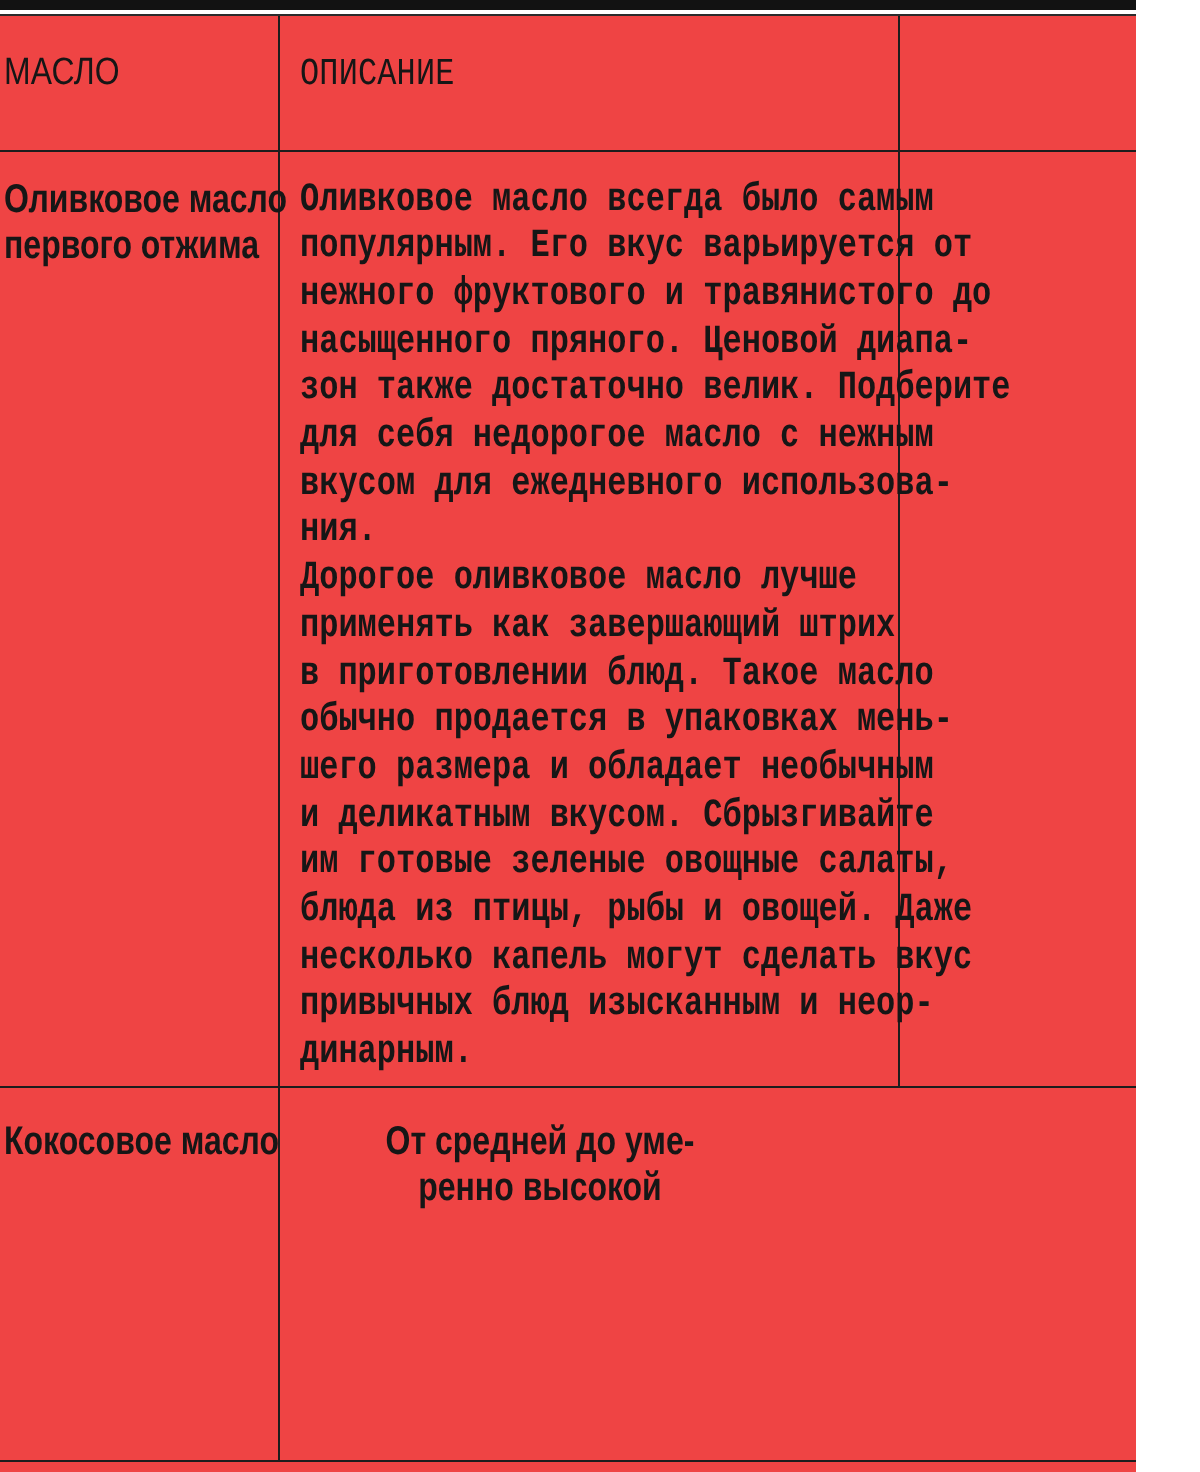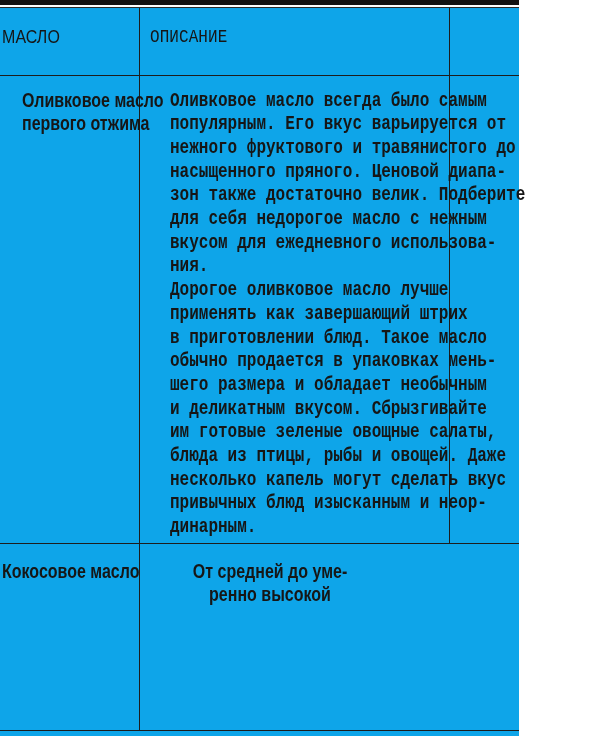--- a/index.html
+++ b/index.html
@@ -3,21 +3,21 @@
 <meta charset="utf-8">
 <style>
   * { margin: 0; padding: 0; box-sizing: border-box; }
   html, body {
     width: 600px; height: 736px;
     background: #ffffff;
     font-family: "Liberation Sans", sans-serif;
     color: #161616;
     overflow: hidden;
   }
-  .page { width: 519px; height: 736px; background: #0ea5e9; }
+  .page { width: 568px; height: 736px; background: #ef4444; }
 
   
   .rule-thick { height: 4.5px; background: #121212; }
   .rule-gap   { height: 2px; background: #ffffff; }
 
   .oil-table {
     border-top: 1.4px solid #2b2b2b;
     border-bottom: 1.6px solid #1d1d1d;
   }
   .trow { display: grid; grid-template-columns: 140px 310px 150px; }
@@ -34,21 +34,21 @@
     font-weight: normal;
     line-height: 26px;
     white-space: pre;
     letter-spacing: 0.1px;
     transform: scaleX(0.84);
     transform-origin: 0 50%;
   }
 
   
   .row-1 { height: 468px; border-bottom: 1.6px solid #1d1d1d; }
-  .row-1 .cell { padding-top: 13px; margin-left: 20px; }
+  .row-1 .cell { padding-top: 13px; }
   .row-2 { height: 186px; }
   .row-2 .cell { padding-top: 16px; text-align: center; }
   .btext {
     font-size: 20px;
     font-weight: bold;
     line-height: 23.7px;
     white-space: pre;
     transform: scaleX(0.80);
     transform-origin: 0 0;
   }

